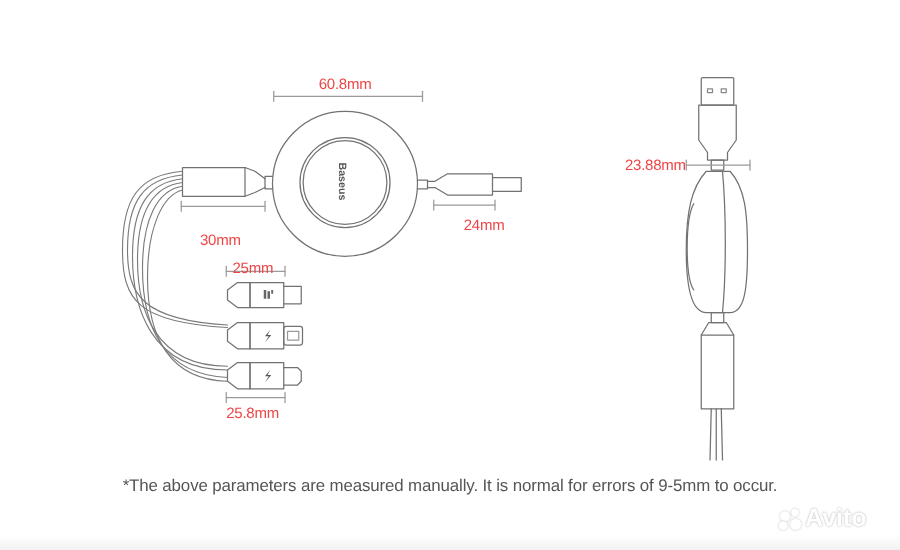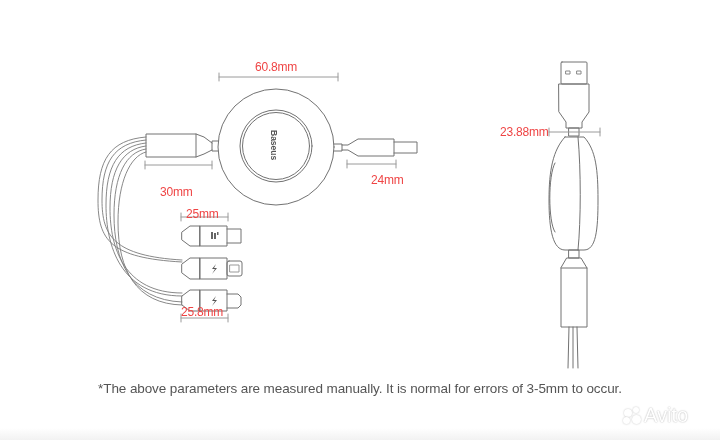--- a/index.html
+++ b/index.html
@@ -22,21 +22,21 @@
     left: 0; top: 381px; width: 720px;
     text-align: center;
     font-size: 13.5px;
     color: #555555;
     letter-spacing: -0.1px;
   }
   .watermark {
     position: absolute;
     left: 622px; top: 404px;
     font-size: 20px;
-    font-weight: normal;
+    font-weight: bold;
     color: #ffffff;
     text-shadow: 0 0 2px #c8c8c8, 0 0 1px #bdbdbd;
     display: flex; align-items: center; gap: 2px;
   }
   .watermark .dots { display: inline-block; width: 20px; height: 20px; position: relative; }
   .watermark .dots span {
     position: absolute; border-radius: 50%; background: #fff;
     box-shadow: 0 0 2px #c0c0c0;
   }
   .bottom-band {
@@ -162,25 +162,25 @@
     </g>
     <path d="M216 264 L212 269 L215 269 L212 274 L217 268 L214 268 Z" fill="#555"></path>
     <path d="M216 296 L212 301 L215 301 L212 306 L217 300 L214 300 Z" fill="#555"></path>
   </svg>
 
   
   <div class="label" style="left:255px; top:60px;">60.8mm</div>
   <div class="label" style="left:160px; top:185px;">30mm</div>
   <div class="label" style="left:354px; top:173px;margin-left:17px;">24mm</div>
   <div class="label" style="left:186px; top:207px;">25mm</div>
-  <div class="label" style="left:181px; top:305px;">25.8mm</div>
+  <div class="label" style="left:181px; top:323px;">25.8mm</div>
   <div class="label" style="left:500px; top:125px;">23.88mm</div>
 </div>
 
-<div class="footnote">*The above parameters are measured manually. It is normal for errors of 3-5mm to occur.</div>
+<div class="footnote">*The above parameters are measured manually. It is normal for errors of 9-5mm to occur.</div>
 
 <div class="watermark">
   <span class="dots">
     <span style="left:2px; top:3px; width:8px; height:8px;"></span>
     <span style="left:11px; top:1px; width:6px; height:6px;"></span>
     <span style="left:1px; top:11px; width:7px; height:7px;"></span>
     <span style="left:10px; top:9px; width:9px; height:9px;"></span>
   </span>
   <span>Avito</span>
 </div>

